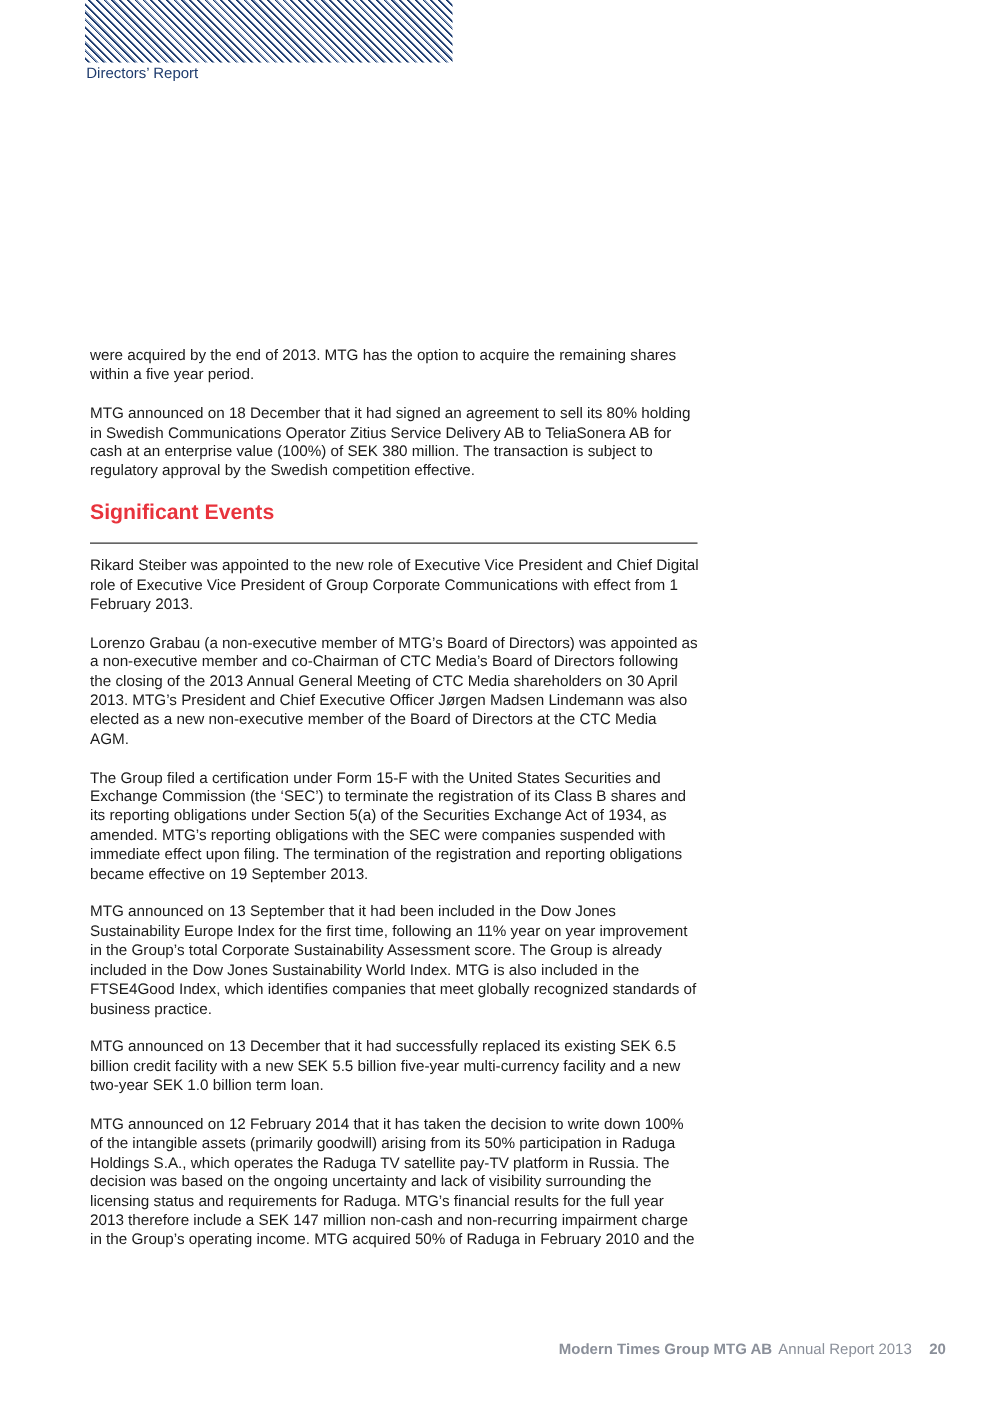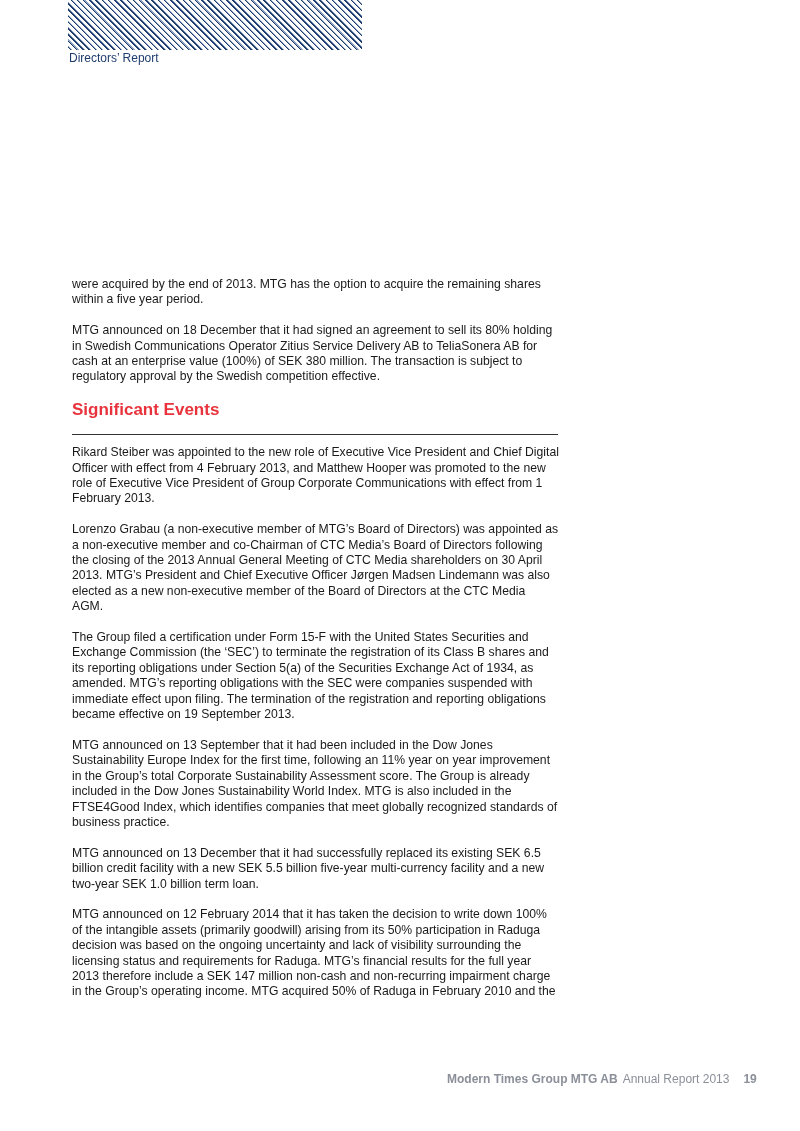--- a/index.html
+++ b/index.html
@@ -109,21 +109,20 @@
     <span class="line">in Swedish Communications Operator Zitius Service Delivery AB to TeliaSonera AB for</span>
     <span class="line">cash at an enterprise value (100%) of SEK 380 million. The transaction is subject to</span>
     <span class="line">regulatory approval by the Swedish competition effective.</span>
   </p>
 
   <h2 class="heading">Significant Events</h2>
 
   <div class="after-heading">
     <p class="para">
       <span class="line">Rikard Steiber was appointed to the new role of Executive Vice President and Chief Digital</span>
-      <span class="line">Officer with effect from 4 February 2013, and Matthew Hooper was promoted to the new</span>
       <span class="line">role of Executive Vice President of Group Corporate Communications with effect from 1</span>
       <span class="line">February 2013.</span>
     </p>
     <p class="para">
       <span class="line">Lorenzo Grabau (a non-executive member of MTG’s Board of Directors) was appointed as</span>
       <span class="line">a non-executive member and co-Chairman of CTC Media’s Board of Directors following</span>
       <span class="line">the closing of the 2013 Annual General Meeting of CTC Media shareholders on 30 April</span>
       <span class="line">2013. MTG’s President and Chief Executive Officer Jørgen Madsen Lindemann was also</span>
       <span class="line">elected as a new non-executive member of the Board of Directors at the CTC Media</span>
       <span class="line">AGM.</span>
@@ -145,23 +144,24 @@
       <span class="line">business practice.</span>
     </p>
     <p class="para">
       <span class="line">MTG announced on 13 December that it had successfully replaced its existing SEK 6.5</span>
       <span class="line">billion credit facility with a new SEK 5.5 billion five-year multi-currency facility and a new</span>
       <span class="line">two-year SEK 1.0 billion term loan.</span>
     </p>
     <p class="para">
       <span class="line">MTG announced on 12 February 2014 that it has taken the decision to write down 100%</span>
       <span class="line">of the intangible assets (primarily goodwill) arising from its 50% participation in Raduga</span>
+      <span class="line">Holdings S.A., which operates the Raduga TV satellite pay-TV platform in Russia. The</span>
       <span class="line">decision was based on the ongoing uncertainty and lack of visibility surrounding the</span>
       <span class="line">licensing status and requirements for Raduga. MTG’s  financial results for the full year</span>
       <span class="line">2013 therefore include a SEK 147 million non-cash and non-recurring impairment charge</span>
       <span class="line">in the Group’s operating income. MTG acquired 50% of Raduga in February 2010 and the</span>
     </p>
   </div>
 </div>
 
 <div class="footer">
-  <span class="company">Modern Times Group MTG AB</span><span class="report">Annual Report 2013</span><span class="page">19</span>
+  <span class="company">Modern Times Group MTG AB</span><span class="report">Annual Report 2013</span><span class="page">20</span>
 </div>
 
 </body></html>

